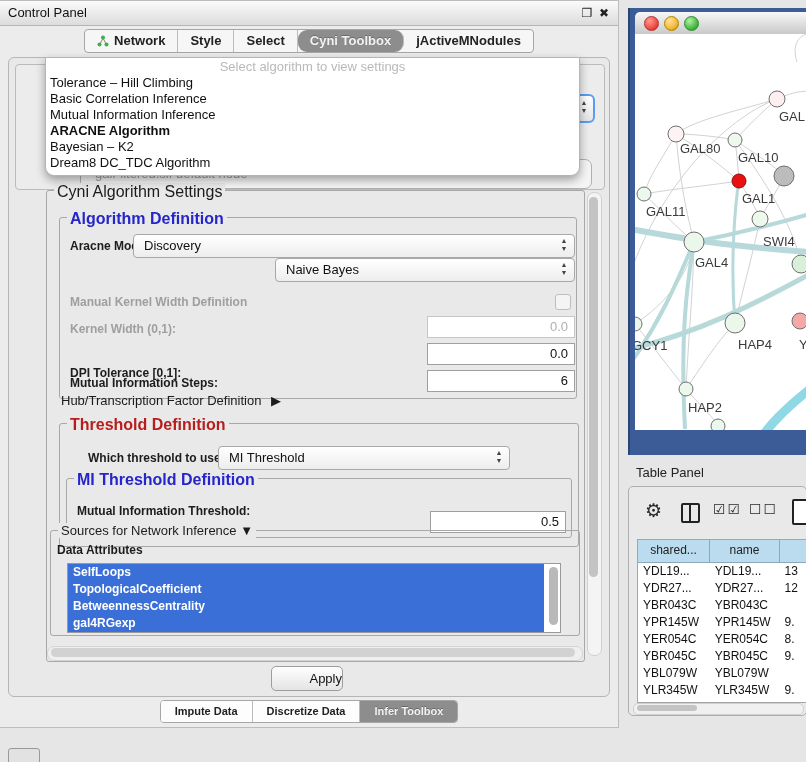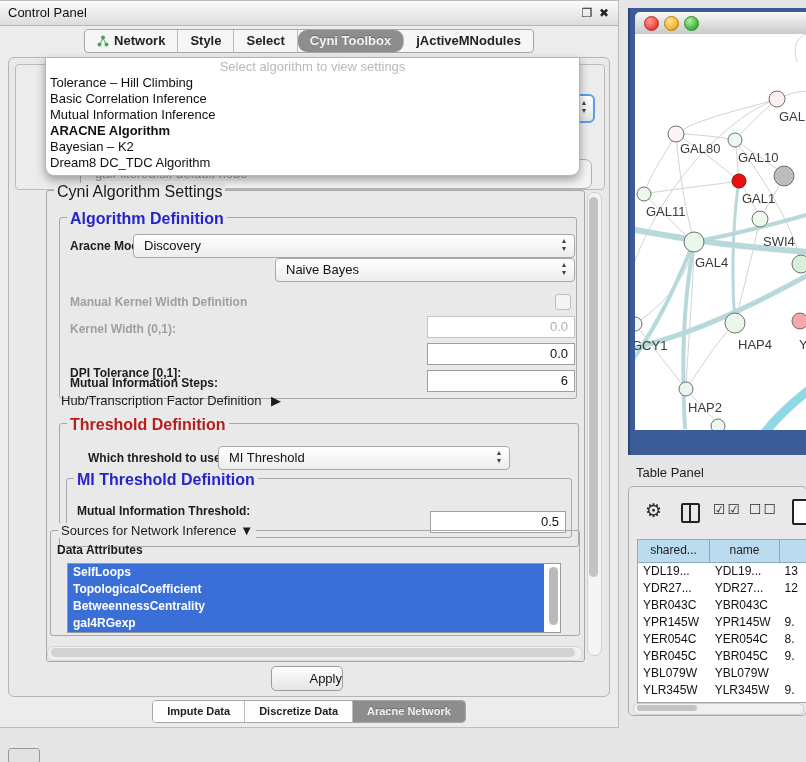--- a/index.html
+++ b/index.html
@@ -229,21 +229,21 @@
         <div class="abs" id="hscroll-thumb"></div>
       </div>
 
       <div class="abs" id="apply-btn">Apply</div>
     </div>
 
     <div class="abs" id="bottom-tabs">
       <div class="tabgroup2">
         <div class="btab">Impute Data</div>
         <div class="btab">Discretize Data</div>
-        <div class="btab selected">Aracne Network</div>
+        <div class="btab selected">Infer Toolbox</div>
       </div>
     </div>
   </div>
 
   <div class="abs" id="popup">
     <div id="popup-header">Select algorithm to view settings</div>
     <div id="algo-options">
         <div class="algo-opt">Tolerance – Hill Climbing</div>
         <div class="algo-opt">Basic Correlation Inference</div>
         <div class="algo-opt">Mutual Information Inference</div>

